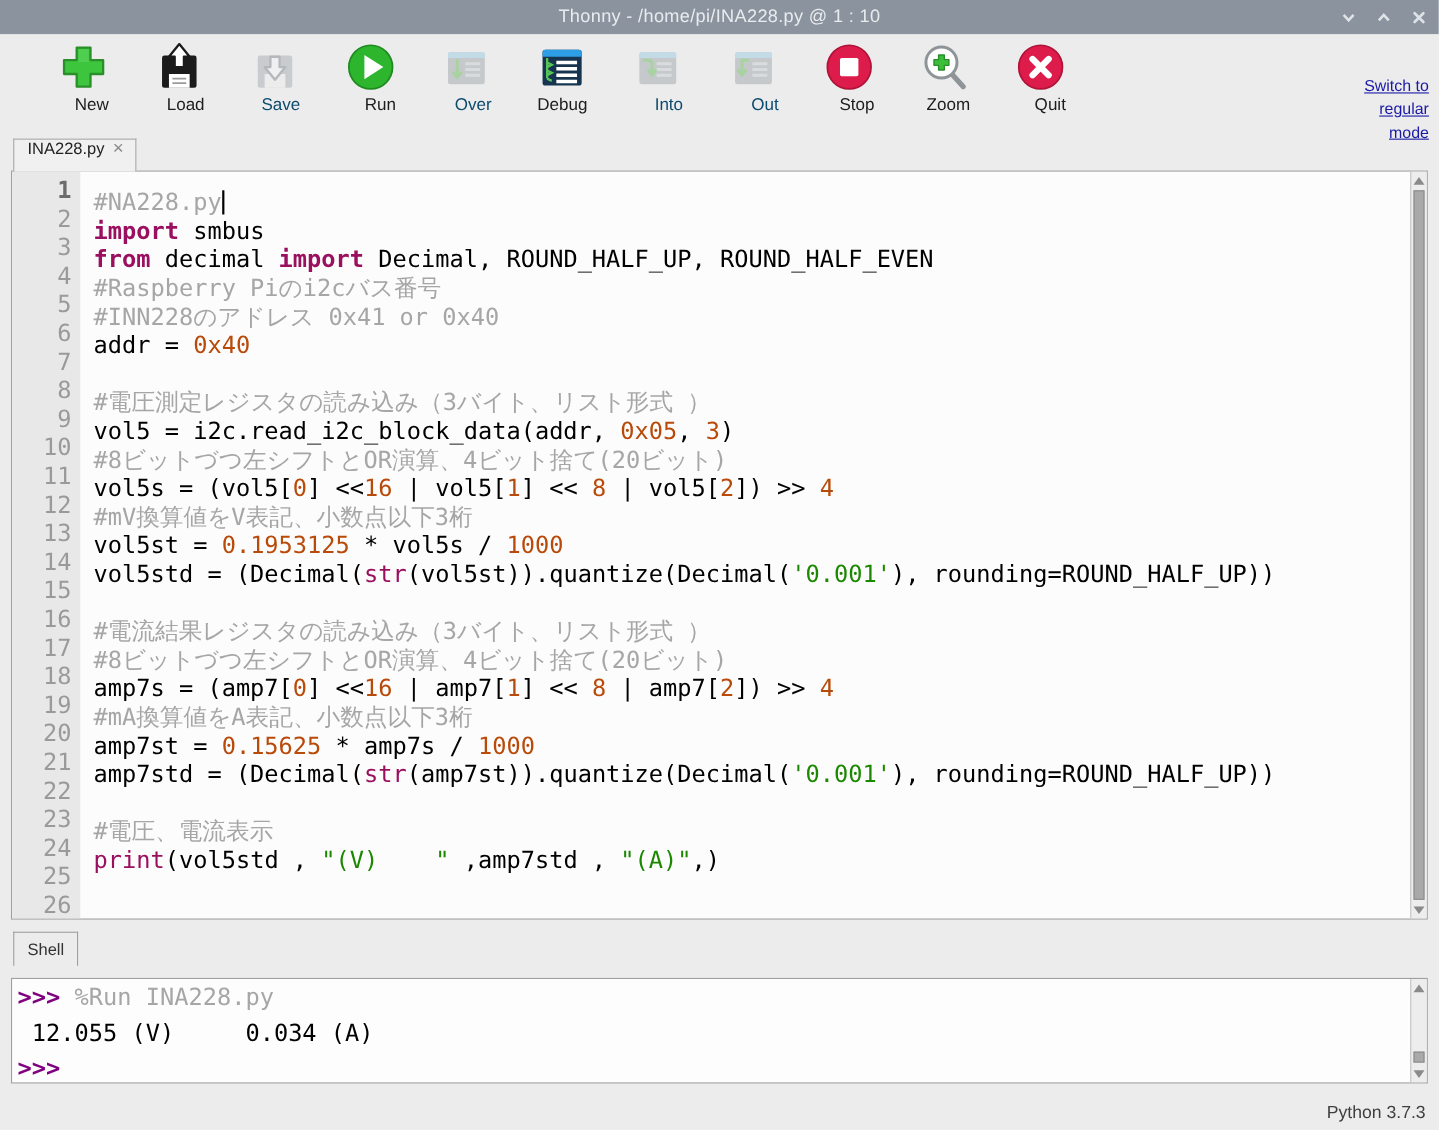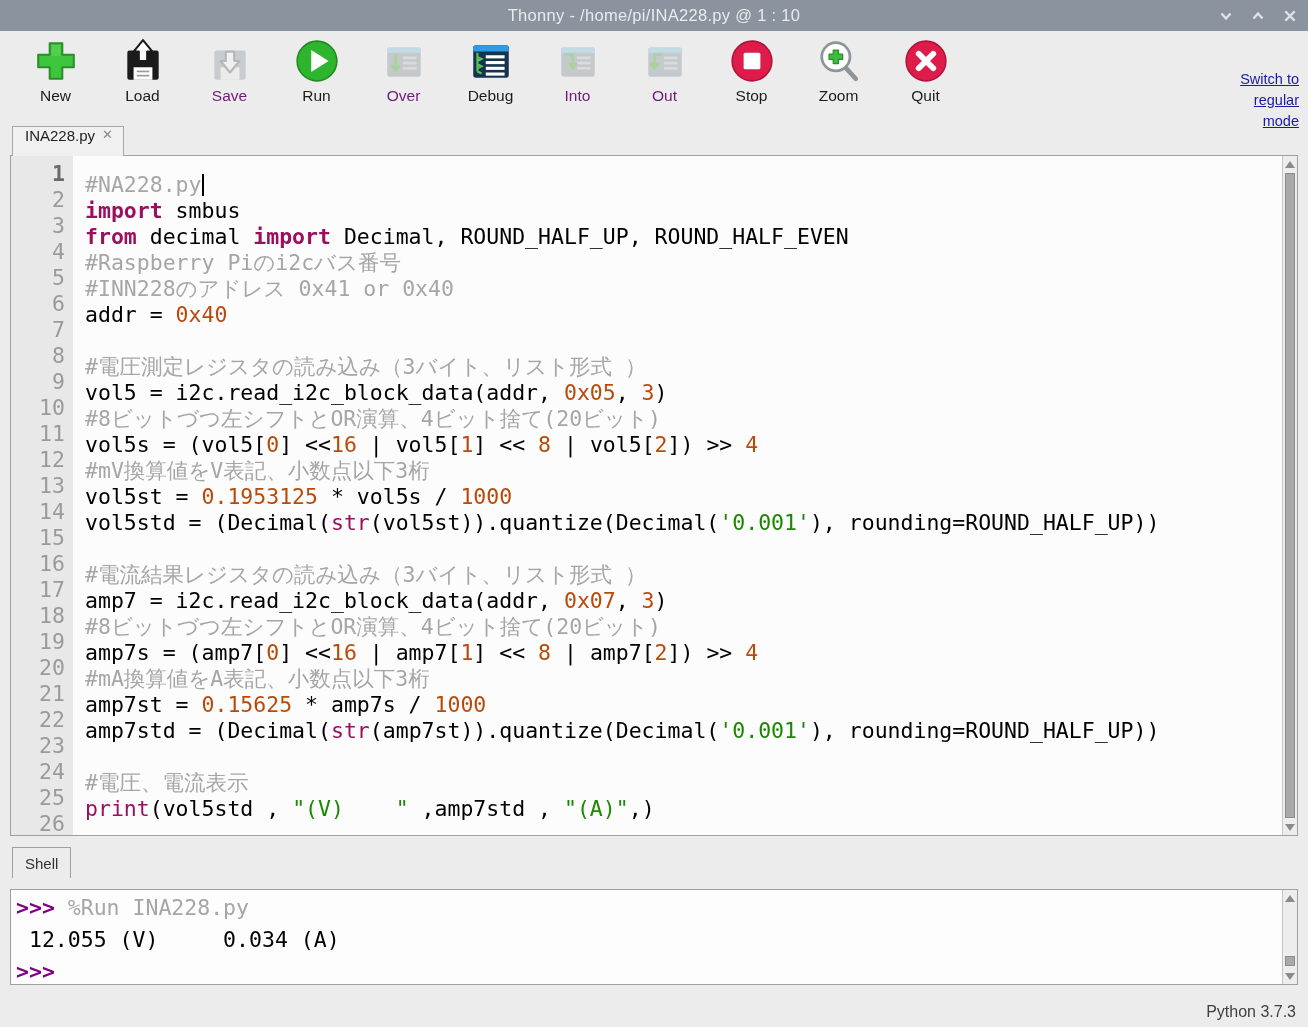--- a/index.html
+++ b/index.html
@@ -14,24 +14,24 @@
   
   .titlebar{height:31px;background:var(--titlebar-bg);display:flex;align-items:center;
             justify-content:center;position:relative;flex:0 0 31px}
   .titlebar .title{color:#E9ECEF;font-size:16.5px;letter-spacing:.3px}
   .win-controls{position:absolute;right:10px;top:0;height:31px;display:flex;align-items:center;gap:16px}
   .win-btn{width:16px;height:16px;display:flex;align-items:center;justify-content:center;cursor:default}
   .win-btn svg{display:block}
 
   
   .toolbar{height:92px;flex:0 0 92px;position:relative;padding:7px 0 0 12px;display:flex;align-items:flex-start}
-  .tbtn{width:87px;display:flex;flex-direction:column;align-items:center;gap:3px}
+  .tbtn{width:87px;display:flex;flex-direction:column;align-items:flex-end;gap:3px}
   .tbtn .ticon{width:46px;height:46px}
   .tbtn .tlabel{font-size:15.5px;color:#1C1C1C}
-  .tbtn.disabled .tlabel{color:#701a75}
+  .tbtn.disabled .tlabel{color:#0c4a6e}
   .mode-link{position:absolute;top:38px;right:9px;width:76px;text-align:right;
              color:var(--link);font-size:14.5px;line-height:21px;text-decoration:underline;cursor:pointer}
 
   
   .tabbar{flex:0 0 32px;height:32px;padding:2px 0 0 12px;display:flex;align-items:flex-end}
   .tab{height:30px;background:#F0F0F0;border:1px solid #A8A8A8;border-bottom:none;
        display:flex;align-items:flex-start;gap:7px;padding:0 10px 0 12px;position:relative;z-index:2;margin-bottom:-1px}
   .tab .tab-label{font-size:15px;color:#222}
   .tab .tab-close{font-size:13px;color:#8A8A8A;cursor:pointer}
 
@@ -267,21 +267,20 @@
         <div class="cl"></div>
         <div class="cl"><span class="cm">#電圧測定レジスタの読み込み（3バイト、リスト形式 ）</span></div>
         <div class="cl"><span class="pl">vol5 = i2c.read_i2c_block_data(addr, </span><span class="nu">0x05</span><span class="pl">, </span><span class="nu">3</span><span class="pl">)</span></div>
         <div class="cl"><span class="cm">#8ビットづつ左シフトとOR演算、4ビット捨て(20ビット)</span></div>
         <div class="cl"><span class="pl">vol5s = (vol5[</span><span class="nu">0</span><span class="pl">] &lt;&lt;</span><span class="nu">16</span><span class="pl"> | vol5[</span><span class="nu">1</span><span class="pl">] &lt;&lt; </span><span class="nu">8</span><span class="pl"> | vol5[</span><span class="nu">2</span><span class="pl">]) &gt;&gt; </span><span class="nu">4</span></div>
         <div class="cl"><span class="cm">#mV換算値をV表記、小数点以下3桁</span></div>
         <div class="cl"><span class="pl">vol5st = </span><span class="nu">0.1953125</span><span class="pl"> * vol5s / </span><span class="nu">1000</span></div>
         <div class="cl"><span class="pl">vol5std = (Decimal(</span><span class="bi">str</span><span class="pl">(vol5st)).quantize(Decimal(</span><span class="st">'0.001'</span><span class="pl">), rounding=ROUND_HALF_UP))</span></div>
         <div class="cl"></div>
         <div class="cl"><span class="cm">#電流結果レジスタの読み込み（3バイト、リスト形式 ）</span></div>
-        <div class="cl"><span class="pl">amp7 = i2c.read_i2c_block_data(addr, </span><span class="nu">0x07</span><span class="pl">, </span><span class="nu">3</span><span class="pl">)</span></div>
         <div class="cl"><span class="cm">#8ビットづつ左シフトとOR演算、4ビット捨て(20ビット)</span></div>
         <div class="cl"><span class="pl">amp7s = (amp7[</span><span class="nu">0</span><span class="pl">] &lt;&lt;</span><span class="nu">16</span><span class="pl"> | amp7[</span><span class="nu">1</span><span class="pl">] &lt;&lt; </span><span class="nu">8</span><span class="pl"> | amp7[</span><span class="nu">2</span><span class="pl">]) &gt;&gt; </span><span class="nu">4</span></div>
         <div class="cl"><span class="cm">#mA換算値をA表記、小数点以下3桁</span></div>
         <div class="cl"><span class="pl">amp7st = </span><span class="nu">0.15625</span><span class="pl"> * amp7s / </span><span class="nu">1000</span></div>
         <div class="cl"><span class="pl">amp7std = (Decimal(</span><span class="bi">str</span><span class="pl">(amp7st)).quantize(Decimal(</span><span class="st">'0.001'</span><span class="pl">), rounding=ROUND_HALF_UP))</span></div>
         <div class="cl"></div>
         <div class="cl"><span class="cm">#電圧、電流表示</span></div>
         <div class="cl"><span class="bi">print</span><span class="pl">(vol5std , </span><span class="st">"(V)    "</span><span class="pl"> ,amp7std , </span><span class="st">"(A)"</span><span class="pl">,)</span></div>
       </div>
     <div class="vscroll">

